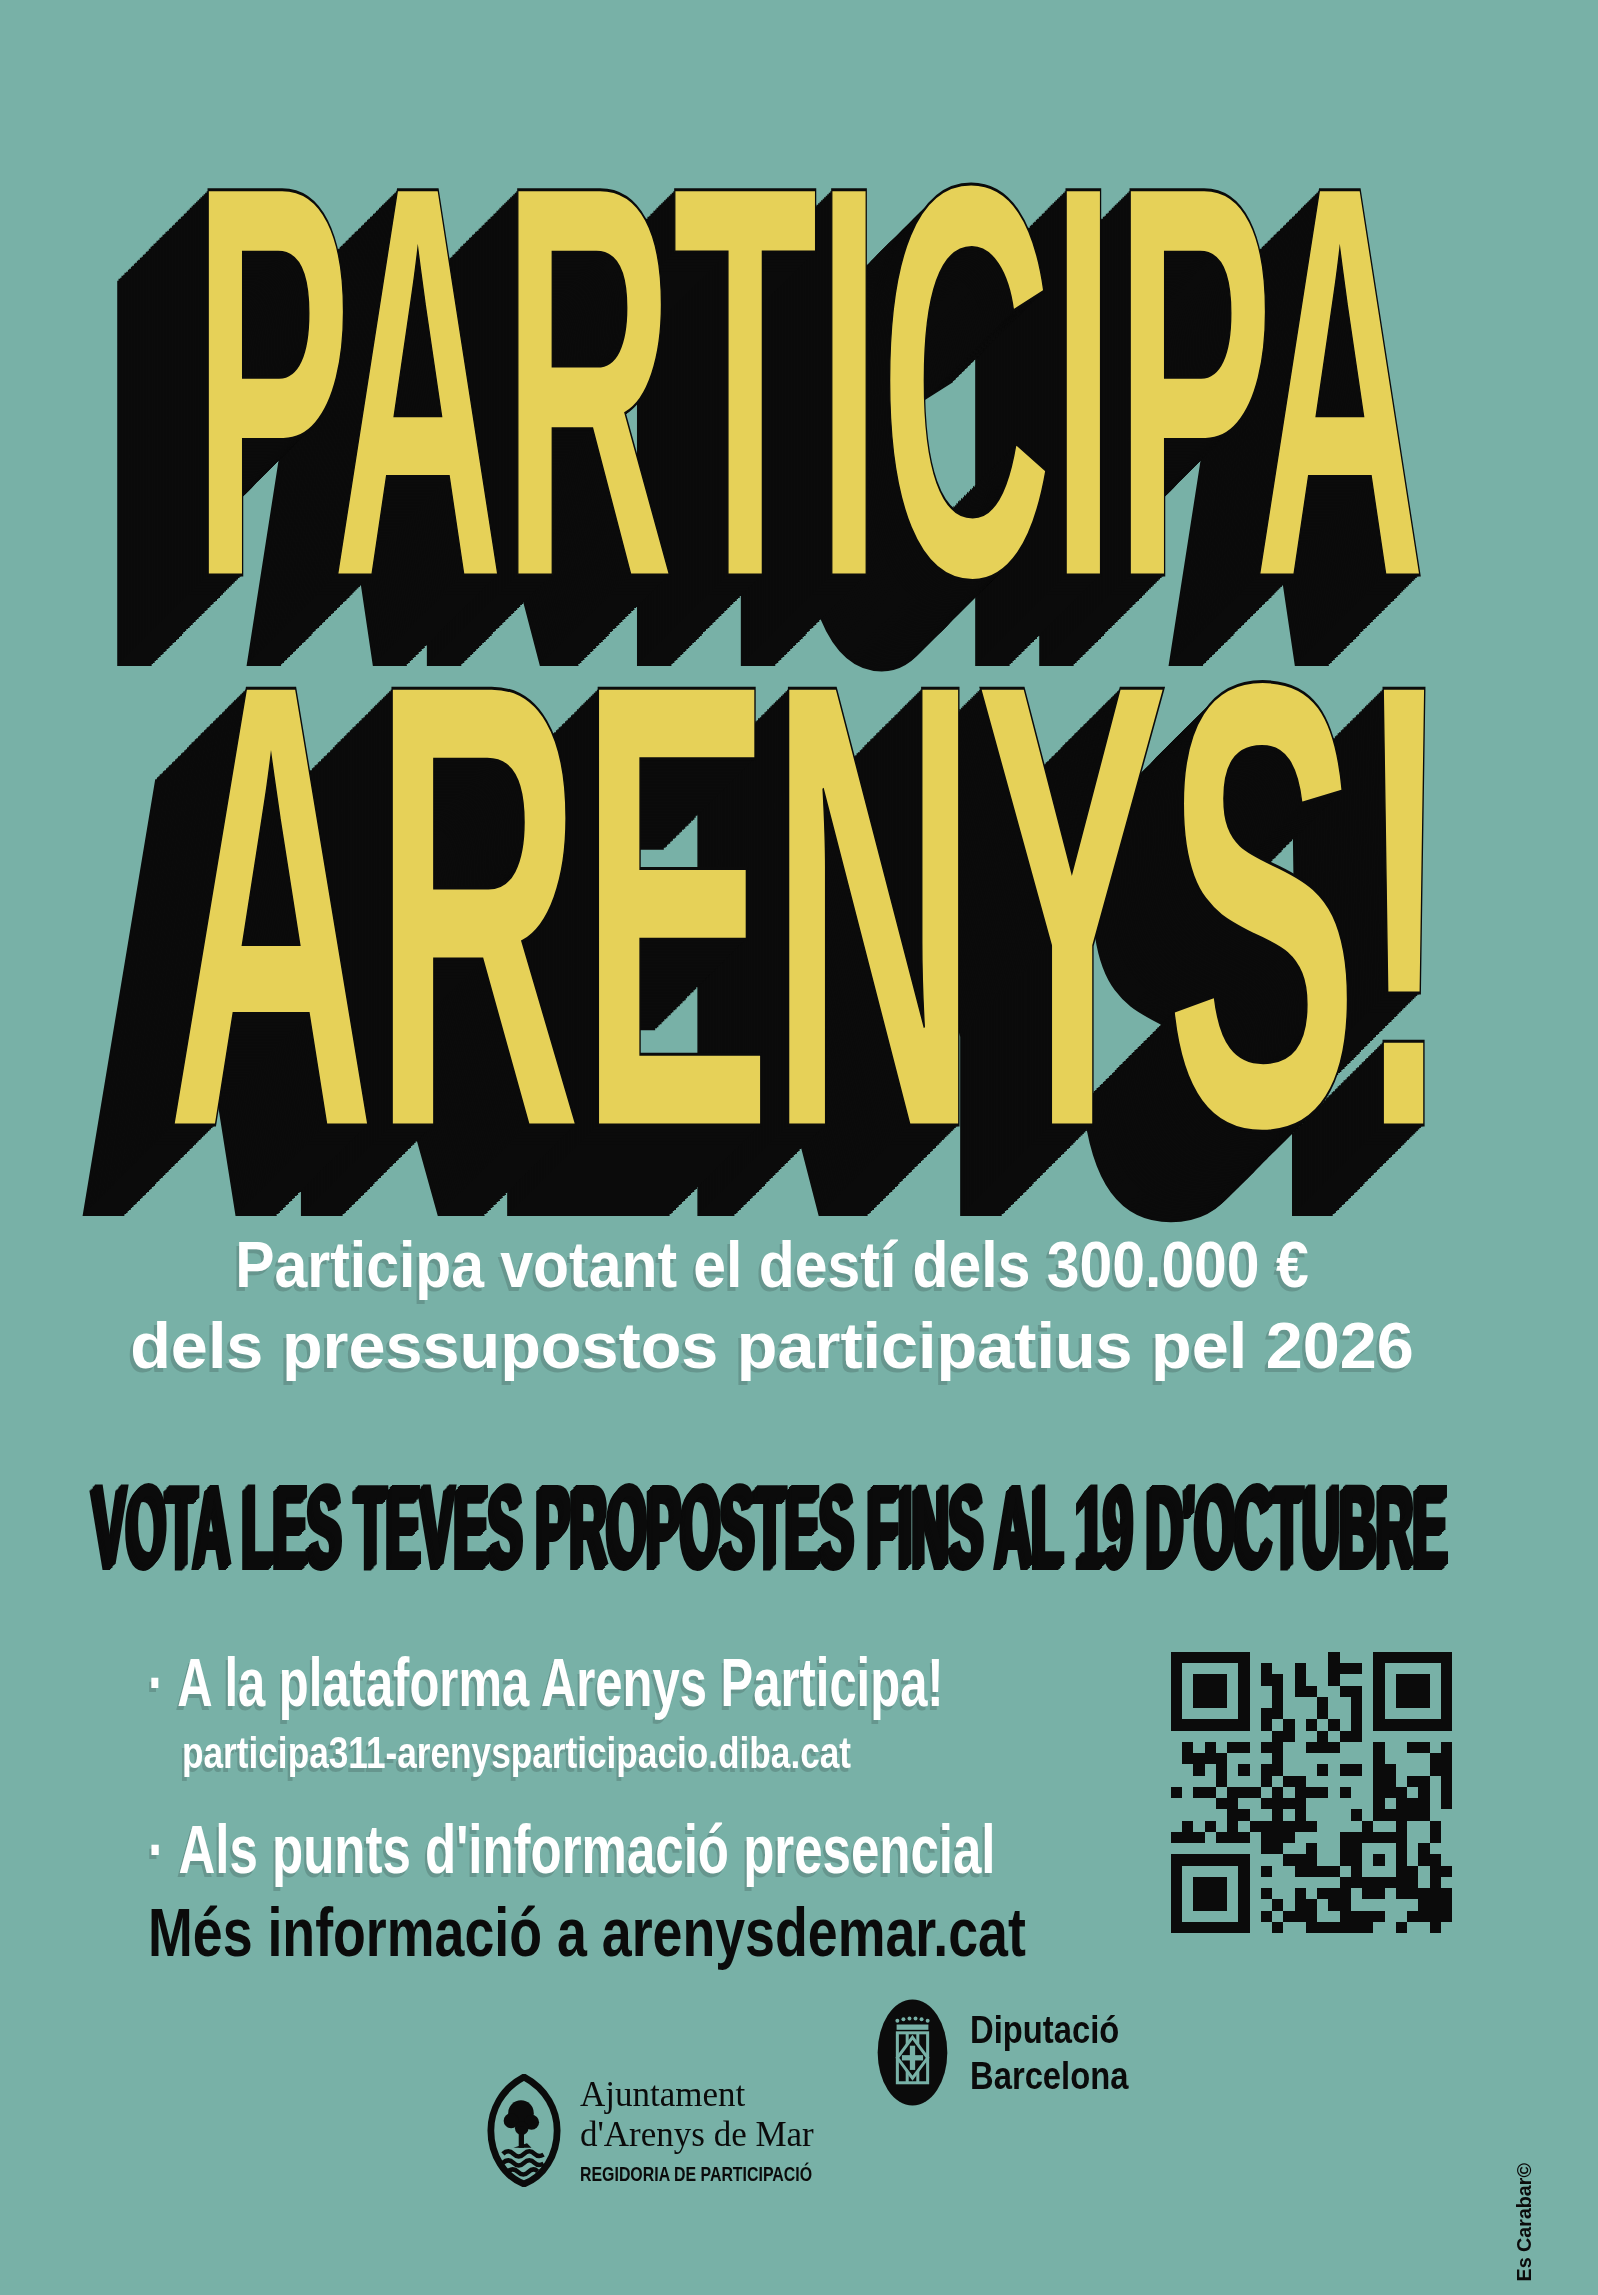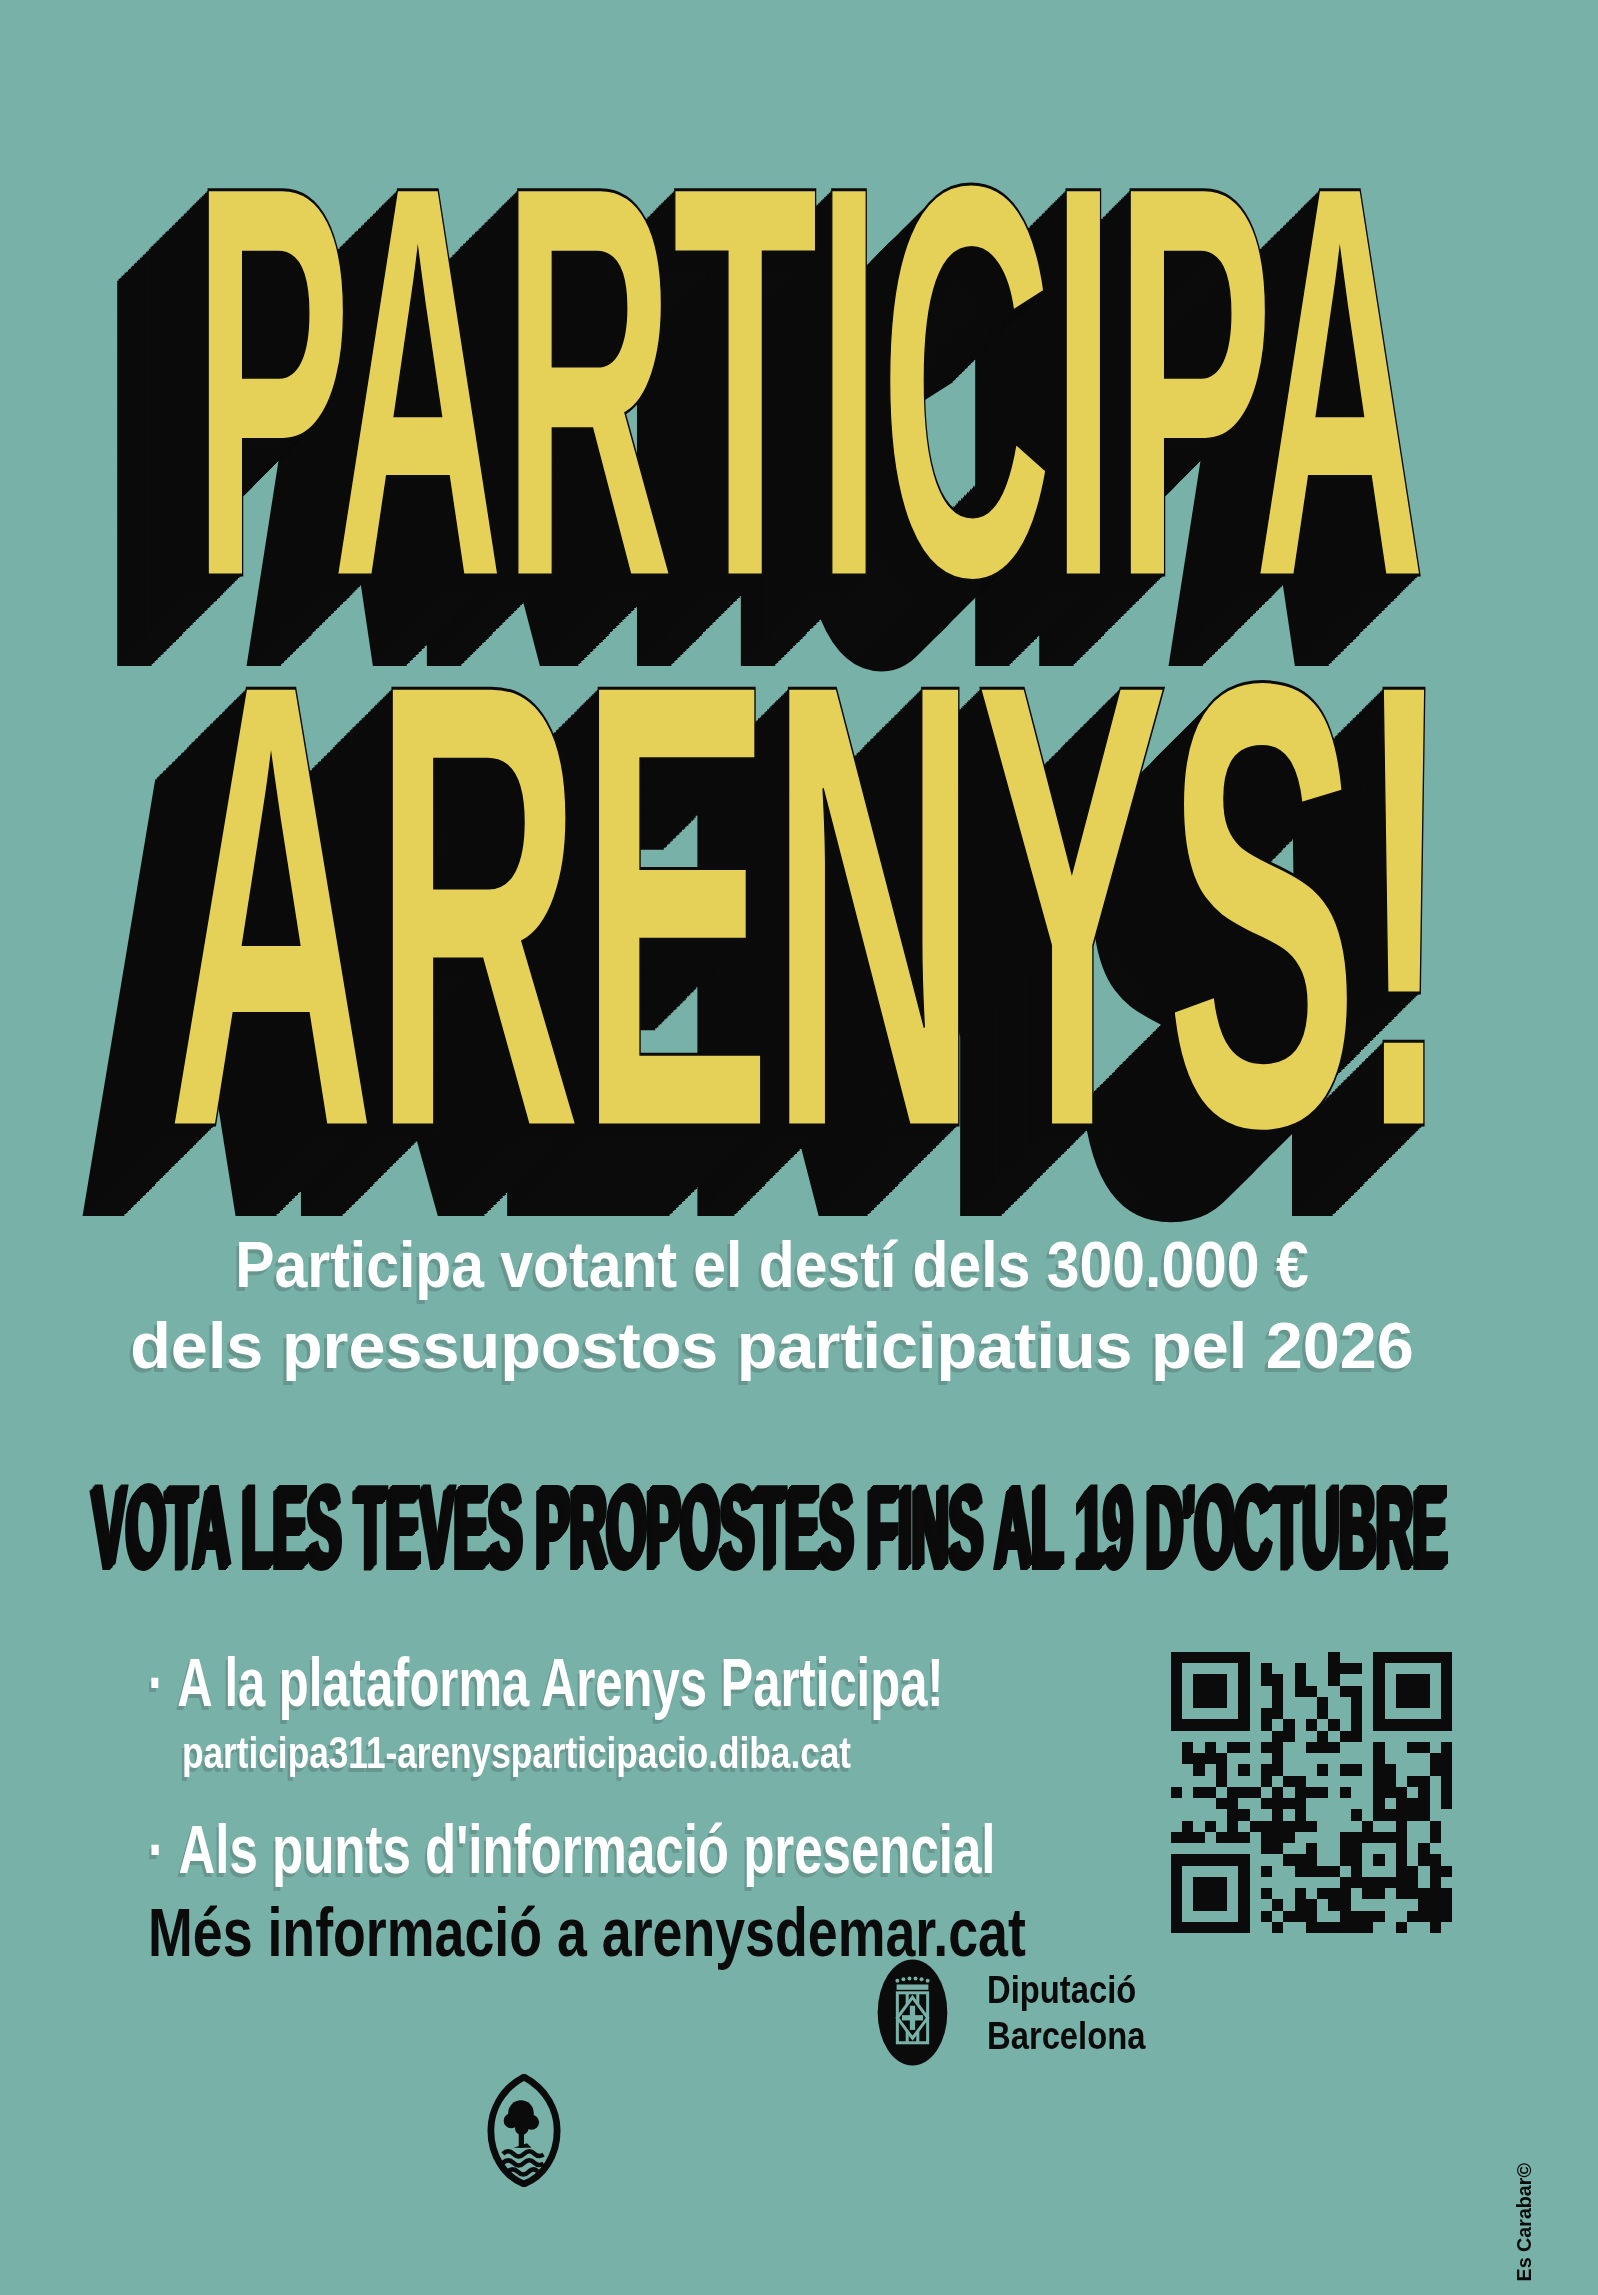--- a/index.html
+++ b/index.html
@@ -80,21 +80,21 @@
   .qr{
     position:absolute;
     left:1171px;top:1652px;
     width:281px;height:281px;
     fill:var(--ink);
     shape-rendering:crispEdges;
   }
   
   .footer-item{position:absolute;display:flex;align-items:center;color:var(--ink);}
   .aj{left:486px;top:2074px;gap:18px;}
-  .dp{left:876px;top:1958px;gap:38px;}
+  .dp{left:876px;top:1998px;gap:21px;}
   .logo-svg{flex:none;display:block;}
   .aj-text{display:flex;flex-direction:column;}
   .serifname{
     font-family:"Liberation Serif",serif;
     font-size:35px;line-height:1.13;
     color:var(--ink);white-space:nowrap;
   }
   .regidoria{
     font-size:20.4px;font-weight:bold;color:var(--ink);
     margin-top:9px;white-space:nowrap;
@@ -462,20 +462,25 @@
       <circle cx="33" cy="62" r="10" fill="#0b0b0b"></circle>
       <circle cx="60" cy="64" r="10" fill="#0b0b0b"></circle>
       <circle cx="47" cy="72" r="9" fill="#0b0b0b"></circle>
       <rect x="43" y="70" width="7" height="28" fill="#0b0b0b"></rect>
       <path d="M36 98 L60 98 L54 92 Z" fill="#0b0b0b"></path>
 
       <path d="M22 106 q7 -7 14 0 q7 7 14 0 q7 -7 14 0 q5 5 12 1" fill="none" stroke="#0b0b0b" stroke-width="6"></path>
       <path d="M22 118 q7 -7 14 0 q7 7 14 0 q7 -7 14 0 q5 5 12 1" fill="none" stroke="#0b0b0b" stroke-width="6"></path>
       <path d="M28 130 q7 -7 14 0 q7 7 14 0 q6 -6 12 -1" fill="none" stroke="#0b0b0b" stroke-width="6"></path>
     </svg>
+    <div class="aj-text">
+      <div class="serifname">Ajuntament</div>
+      <div class="serifname">d'Arenys de Mar</div>
+      <div class="regidoria">REGIDORIA DE PARTICIPACIÓ</div>
+    </div>
   </div>
 
   <div class="footer-item dp">
     <svg class="logo-svg" width="73" height="109" viewBox="0 0 96 144" xmlns="http://www.w3.org/2000/svg">
       <ellipse cx="48" cy="72" rx="46" ry="70" fill="#0b0b0b"></ellipse>
 
       <g fill="#78b1a7">
         <circle cx="28" cy="30" r="2.6"></circle>
           <circle cx="36" cy="28" r="2.6"></circle>
         <circle cx="44" cy="27" r="2.6"></circle>

